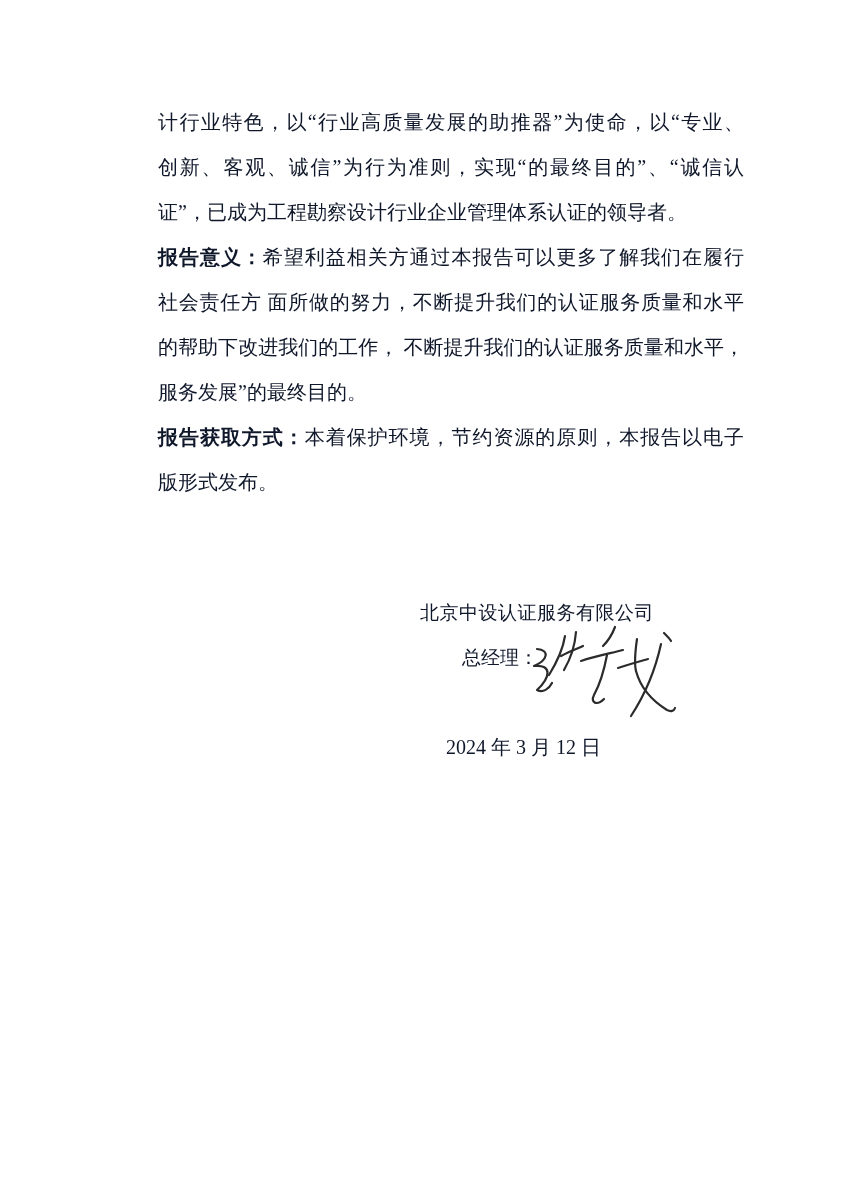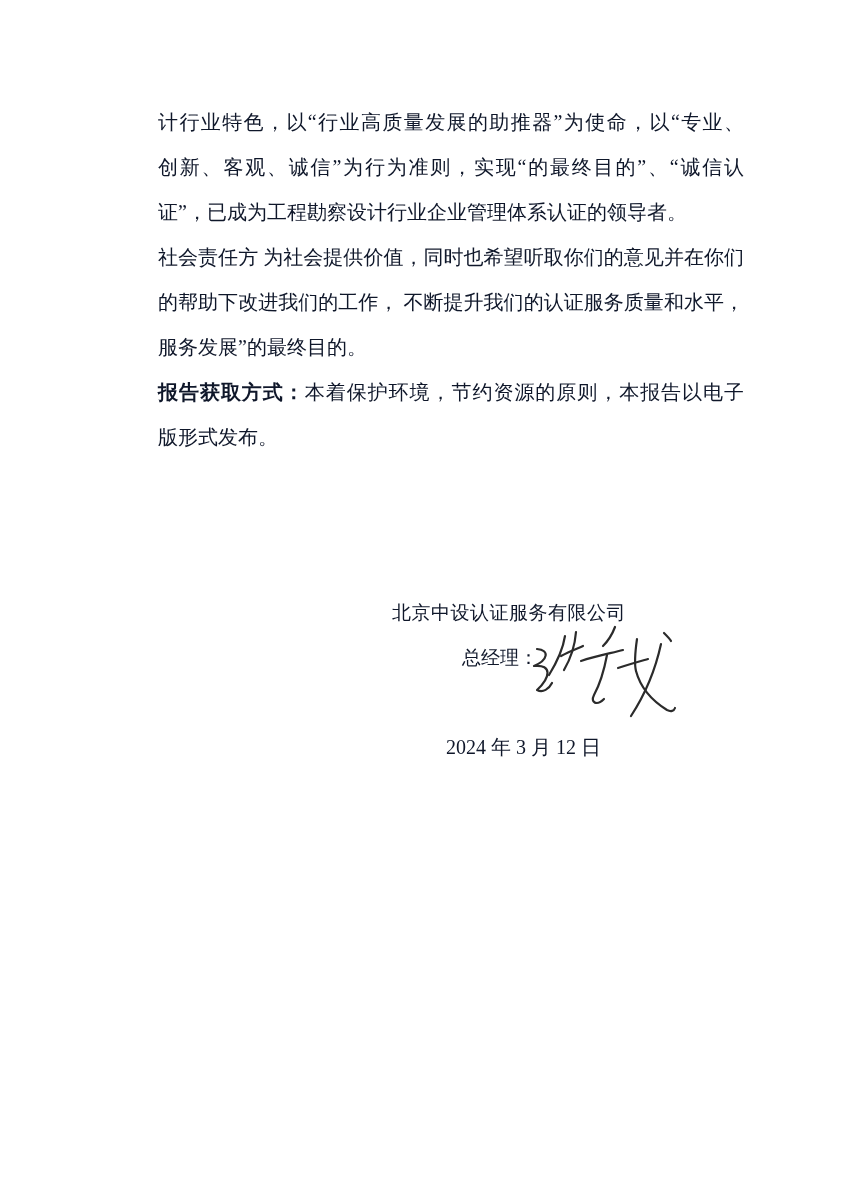--- a/index.html
+++ b/index.html
@@ -32,21 +32,21 @@
   }
   .text-line.align-left {
     text-align: center;
     text-align-last: left;
   }
   .lead {
     font-weight: bold;
   }
   .company-line {
     position: absolute;
-    left: 392px;
+    left: 420px;
     top: 600px;
     font-size: 19px;
     line-height: 26px;
     letter-spacing: 0.5px;
   }
   .signer-label {
     position: absolute;
     left: 462px;
     top: 645px;
     font-size: 19px;
@@ -76,21 +76,22 @@
 </style>
 </head>
 <body>
 
 <div class="page">
 
   <div class="body-text">
     <div class="text-line"><span class="lead"></span><span>计行业特色，以“行业高质量发展的助推器”为使命，以“专业、</span></div>
     <div class="text-line"><span class="lead"></span><span>创新、客观、诚信”为行为准则，实现“的最终目的”、“诚信认</span></div>
     <div class="text-line align-left"><span class="lead"></span><span>证”，已成为工程勘察设计行业企业管理体系认证的领导者。</span></div>
-    <div class="text-line"><span class="lead"></span><span>社会责任方 为社会提供价值，同时也希望听取你们的意见并在你们</span></div>
+    <div class="text-line"><span class="lead">报告意义：</span><span>希望利益相关方通过本报告可以更多了解我们在履行</span></div>
+    <div class="text-line"><span class="lead"></span><span>社会责任方 面所做的努力，不断提升我们的认证服务质量和水平</span></div>
     <div class="text-line"><span class="lead"></span><span>的帮助下改进我们的工作， 不断提升我们的认证服务质量和水平，</span></div>
     <div class="text-line align-left"><span class="lead"></span><span>服务发展”的最终目的。</span></div>
     <div class="text-line"><span class="lead">报告获取方式：</span><span>本着保护环境，节约资源的原则，本报告以电子</span></div>
     <div class="text-line align-left"><span class="lead"></span><span>版形式发布。</span></div>
   </div>
 
   <div class="company-line">北京中设认证服务有限公司</div>
 
   <div class="signer-label">总经理：</div>
 

